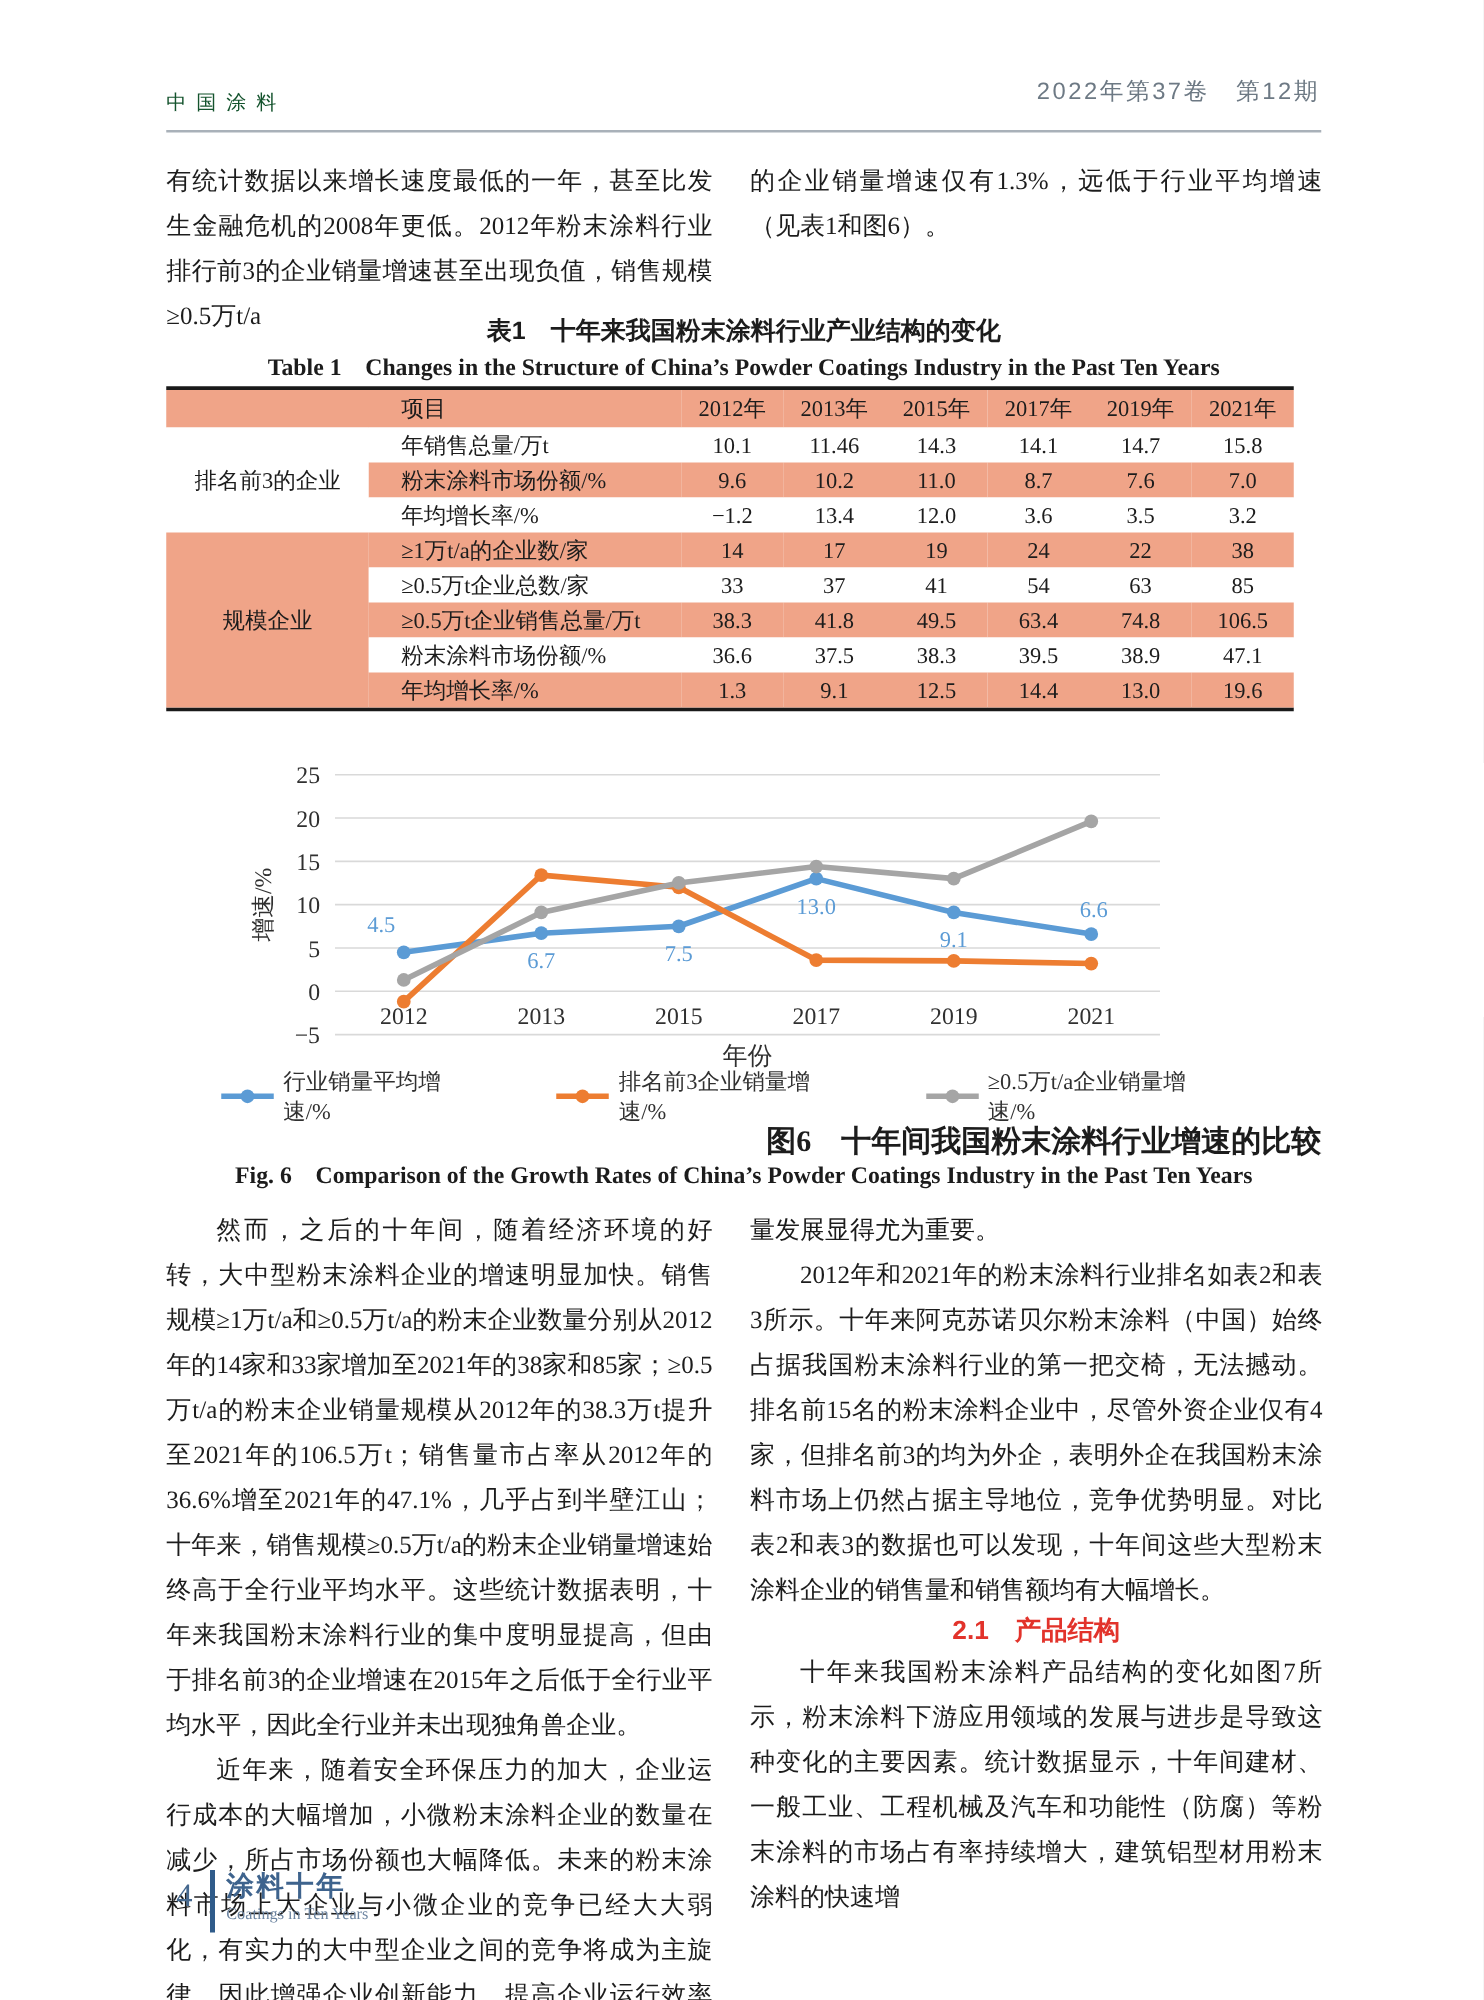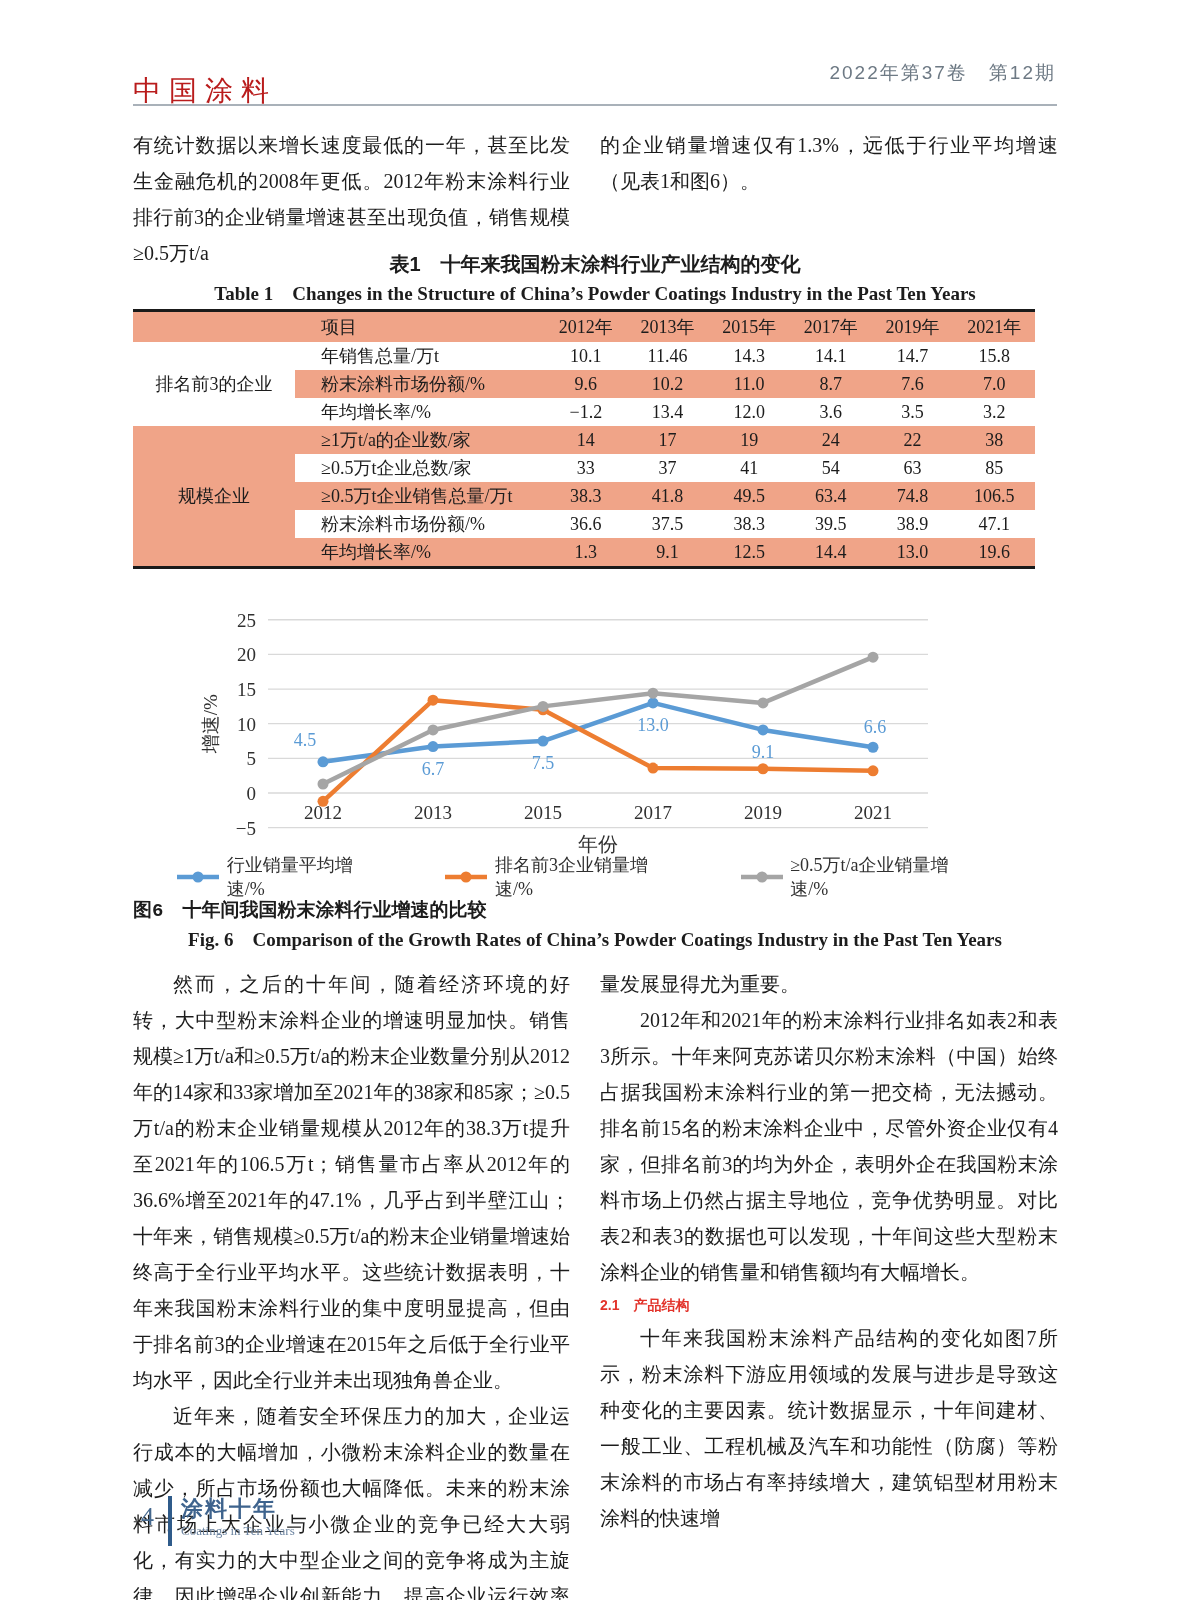--- a/index.html
+++ b/index.html
@@ -6,21 +6,21 @@
   .page {
     position:relative; width:1187px; height:1600px; margin:0 auto;
     background:#ffffff; overflow:hidden;
     font-family:"Liberation Serif","DejaVu Serif",serif;
     color:#1c1c1c;
   }
   .abs { position:absolute; }
 
   
   .journal-name { left:133px; top:72px; font-family:"Liberation Sans","DejaVu Sans",sans-serif;
-    font-size:28px; letter-spacing:8px; color:#b91c1c; }
+    font-size:16px; letter-spacing:8px; color:#14532d; }
   .issue-info { right:131px; top:60px; font-family:"Liberation Sans","DejaVu Sans",sans-serif;
     font-size:19px; letter-spacing:2px; color:#6d7984; }
   .header-rule { left:133px; top:104px; width:924px; height:2px; background:#a9b1b9; }
 
   
   .coltext { font-size:20px; line-height:36px; text-align:justify; }
   .coltext p { margin:0; }
   .coltext p.ind { text-indent:2em; }
   .intro-left { left:133px; top:127px; width:437px; }
   .intro-right { left:600px; top:127px; width:458px; }
@@ -42,30 +42,30 @@
   .tbl .salmon { background:#f0a488; }
   .tbl .white { background:#ffffff; }
   .tbl .projhead { grid-column:1 / span 2; }
 
   
   .chart-legend { left:175px; top:853px; width:810px; display:flex;
     justify-content:center; gap:54px; align-items:center; font-size:18px; color:#303030; }
   .chart-legend .item { display:flex; align-items:center; gap:6px; }
 
   
-  .fig-cap-zh { left:133px; top:897px; width:924px; text-align:left;
-    font-family:Liberation Mono, monospace; font-weight:bold; font-size:19px; }
+  .fig-cap-zh { left:133px; top:897px; width:924px; text-align:right;
+    font-family:Liberation Serif, serif; font-weight:bold; font-size:24px; }
   .fig-cap-en { left:133px; top:927px; width:924px; text-align:center;
     font-weight:bold; font-size:19px; }
 
   
   .sec-h2 { font-family:"Liberation Sans","DejaVu Sans",sans-serif; font-weight:bold;
     font-size:27px; color:#e2332b; margin:16px 0 10px 0; text-indent:0 !important; text-align:left; line-height:34px; }
   .sec-h3 { font-family:"Liberation Sans","DejaVu Sans",sans-serif; font-weight:bold;
-    font-size:14px; color:#e2332b; margin:0 0 8px 0; text-indent:0 !important; text-align:left; line-height:30px; }
+    font-size:21px; color:#e2332b; margin:0 0 8px 0; text-indent:0 !important; text-align:center; line-height:30px; }
 
   
   .footer-pagenum { left:141px; top:1502px; font-size:26px; color:#45688e; }
   .footer-bar { left:168px; top:1496px; width:4px; height:50px; background:#2f5b8a; }
   .footer-text { left:181px; top:1496px; }
   .footer-text .zh { font-family:"Liberation Sans","DejaVu Sans",sans-serif; font-weight:bold;
     font-size:22px; color:#3e638d; letter-spacing:2px; line-height:26px; }
   .footer-text .en { font-size:13px; color:#6c84a0; line-height:18px; }
 </style>
 </head>

